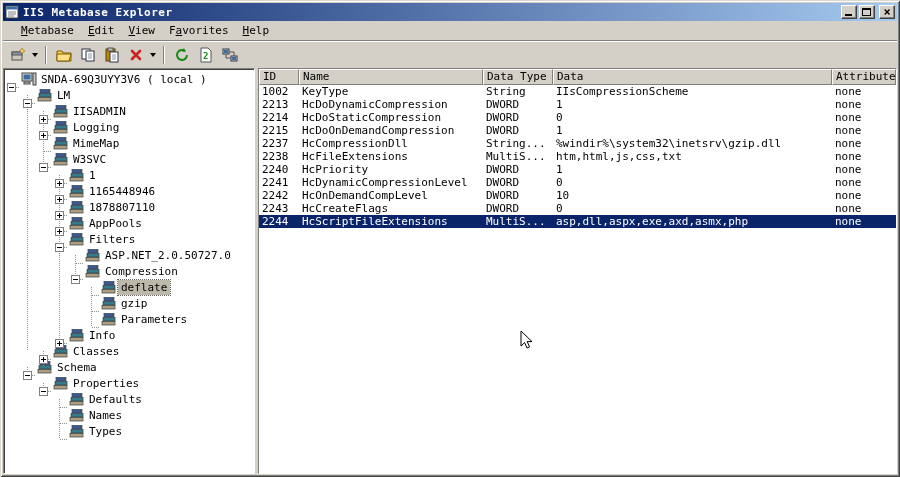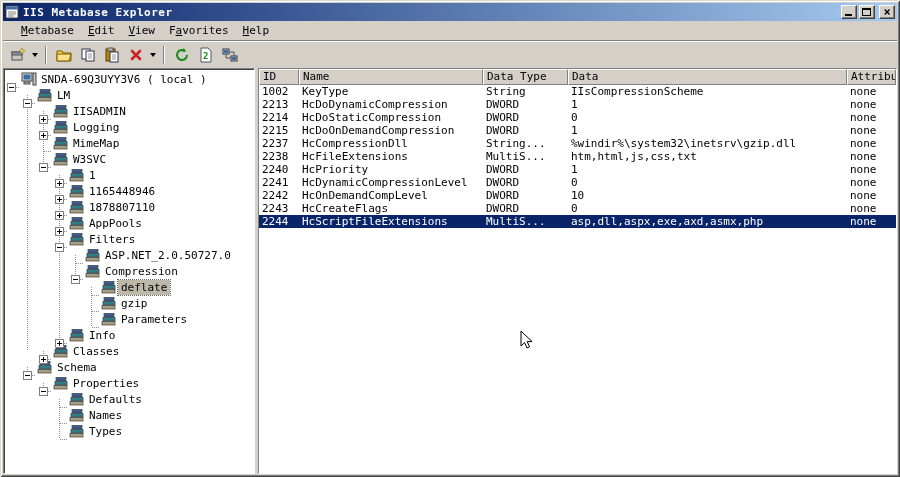--- a/index.html
+++ b/index.html
@@ -43,21 +43,21 @@
   .sunken{border:1px solid;border-color:#808080 #fff #fff #808080;
           box-shadow:inset 1px 1px 0 #404040;background:#fff}
   .tree{width:252px;flex:none;overflow:hidden;padding-top:2px}
   .splitter{width:3px;flex:none}
   .listwrap{flex:1;display:flex;flex-direction:column;overflow:hidden;min-width:0}
   .list-header{height:16px;flex:none;display:flex;background:var(--chrome,#d4d0c8)}
   .hcell{flex:none;height:16px;line-height:14px;padding-left:3px;overflow:hidden;white-space:pre;
          border:1px solid;border-color:#fff #808080 #808080 #fff}
   .hcell:nth-child(1),.lcell:nth-child(1){width:40px}
   .hcell:nth-child(2),.lcell:nth-child(2){width:184px}
-  .hcell:nth-child(3),.lcell:nth-child(3){width:85px}
+  .hcell:nth-child(3),.lcell:nth-child(3){width:70px}
   .hcell:nth-child(4),.lcell:nth-child(4){width:279px}
   .hcell:nth-child(5),.lcell:nth-child(5){flex:1;width:auto}
   .list-body{flex:1;background:#fff;overflow:hidden}
   .lrow{display:flex;height:13px;line-height:13px;white-space:pre}
   .lcell{flex:none;overflow:hidden;padding-left:3px}
   .lrow.selected{background:var(--selection,#0a246a);color:#fff}
   
   .tree-row{display:flex;height:16px;line-height:16px;white-space:pre;align-items:center}
   .tcell{width:16px;flex:none;position:relative}
   .vfull,.vtop,.vbot{position:absolute;left:7px;width:1px;

